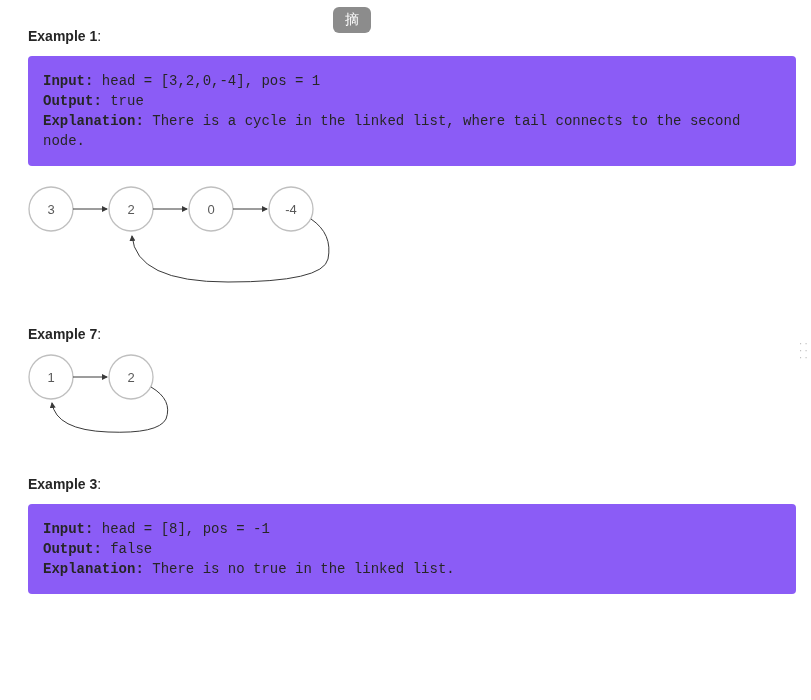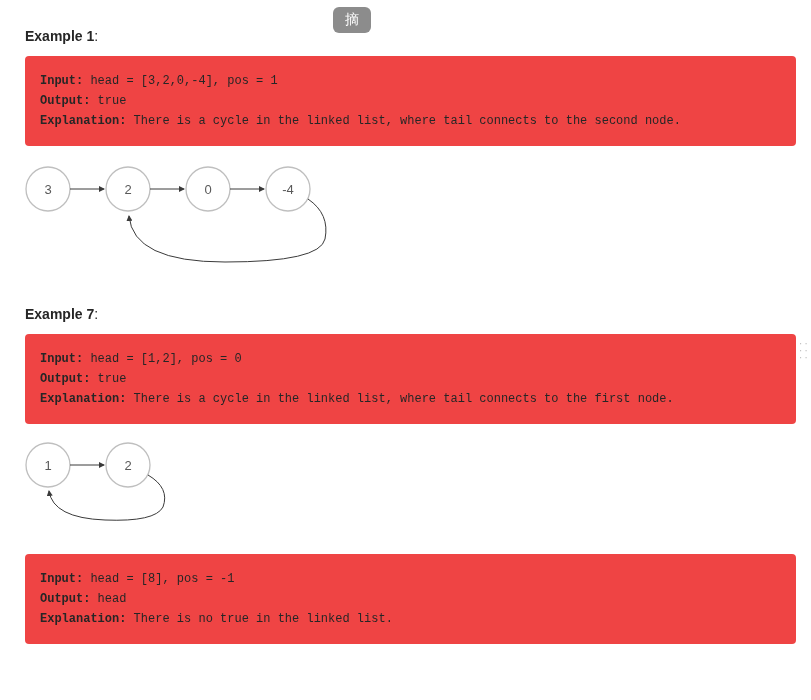--- a/index.html
+++ b/index.html
@@ -11,22 +11,21 @@
     color: #262626;
     position: relative;
     width: 811px;
     height: 700px;
     overflow: hidden;
   }
   .scroll-area {
     position: absolute;
     top: 0; left: 0; right: 0; bottom: 0;
     overflow-y: scroll;
-    padding: 0 15px 30px 19px;
-    margin-left: 6px;
+    padding: 0 15px 30px 28px;
   }
   .scroll-area::-webkit-scrollbar { width: 10px; }
   .scroll-area::-webkit-scrollbar-track { background: #fff; }
   .scroll-area::-webkit-scrollbar-thumb { background: #dcdcdc; border-radius: 5px; }
 
   .floating-btn {
     position: absolute;
     top: 7px;
     left: 333px;
     background: #8c8c8c;
@@ -55,25 +54,25 @@
 
   .example-title {
     font-weight: 600;
     font-size: 14px;
     color: #262626;
     margin: 28px 0 12px 0;
   }
   .example-title::after { content: ":"; font-weight: 400; }
 
   .code-block {
-    background: #ef4444;
+    background: #8b5cf6;
     border-radius: 4px;
     padding: 15px;
     font-family: "SFMono-Regular", Consolas, "Liberation Mono", Menlo, monospace;
-    font-size: 12px;
+    font-size: 14px;
     line-height: 20px;
     color: #262626;
     white-space: pre-wrap;
     margin: 0 0 18px 0;
   }
   .code-block b { font-weight: 700; }
 
   .diagram { margin: 0 0 18px 0; }
   .node-circle { fill: #fff; stroke: #bfbfbf; stroke-width: 1.3; }
   .node-text { font-family: -apple-system, BlinkMacSystemFont, "Segoe UI", sans-serif; font-size: 13px; fill: #595959; text-anchor: middle; dominant-baseline: central; }
@@ -110,37 +109,35 @@
       <circle class="node-circle" cx="263" cy="25" r="22"></circle>
       <text class="node-text" x="263" y="25">-4</text>
       <line class="edge" x1="45" y1="25" x2="79" y2="25" marker-end="url(#ah1)"></line>
       <line class="edge" x1="125" y1="25" x2="159" y2="25" marker-end="url(#ah1)"></line>
       <line class="edge" x1="205" y1="25" x2="239" y2="25" marker-end="url(#ah1)"></line>
       <path class="edge" d="M 283 35 Q 305 50 300 75 Q 295 98 200 98 Q 108 98 104 52" marker-end="url(#ah1)"></path>
     </svg>
   </div>
 
   <p class="example-title">Example 7</p>
-  <pre class="code-block"><b>Input:</b><span> head = [1,2], pos = 0</span>
-<b>Output:</b><span> true</span>
-<b>Explanation:</b><span> There is a cycle in the linked list, where tail connects to the first node.</span></pre>
 
   <div class="diagram">
     <svg width="170" height="90" viewBox="0 0 170 90">
       <defs>
         <marker id="ah2" markerWidth="6" markerHeight="6" refX="5" refY="3" orient="auto">
           <path d="M0,0 L6,3 L0,6 Z" class="arrowhead"></path>
         </marker>
       </defs>
       <circle class="node-circle" cx="23" cy="23" r="22"></circle>
       <text class="node-text" x="23" y="23">1</text>
       <circle class="node-circle" cx="103" cy="23" r="22"></circle>
       <text class="node-text" x="103" y="23">2</text>
       <line class="edge" x1="45" y1="23" x2="79" y2="23" marker-end="url(#ah2)"></line>
       <path class="edge" d="M 123 33 Q 145 46 138 65 Q 130 80 80 78 Q 28 76 24 49" marker-end="url(#ah2)"></path>
     </svg>
   </div>
 
+  <p class="example-title">Example 3</p>
   <pre class="code-block"><b>Input:</b><span> head = [8], pos = -1</span>
-<b>Output:</b><span> head</span>
+<b>Output:</b><span> false</span>
 <b>Explanation:</b><span> There is no true in the linked list.</span></pre>
 
 </div>
 
 </body></html>

